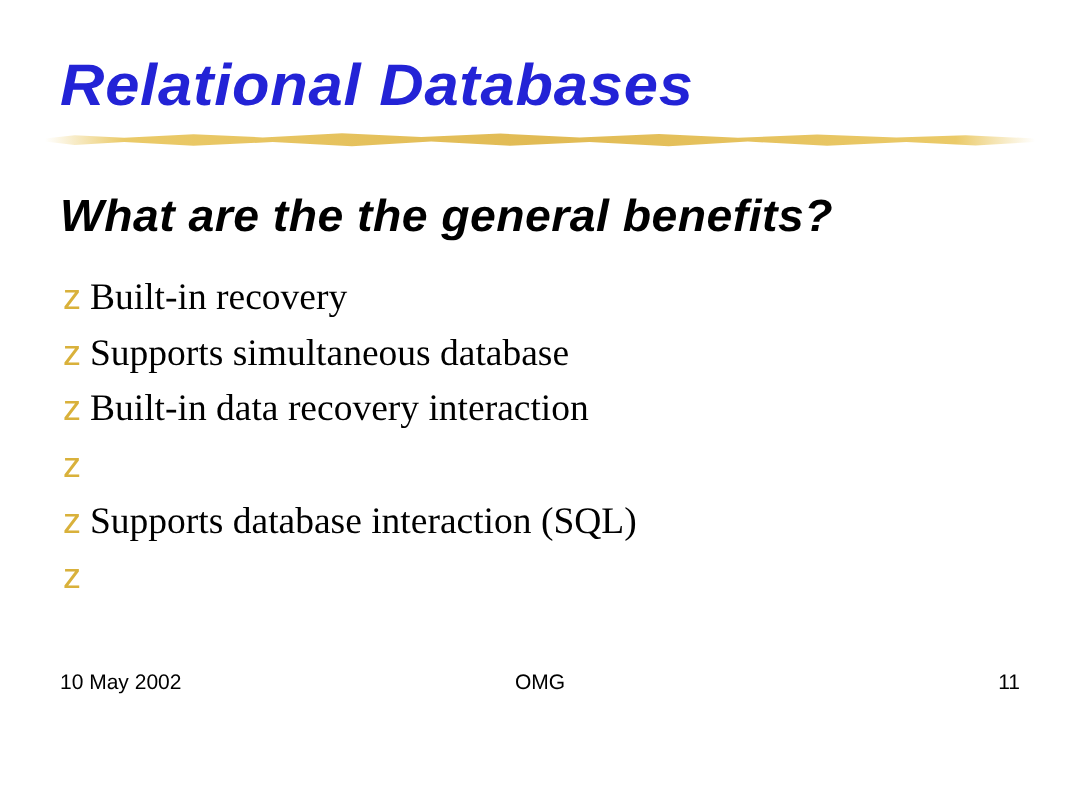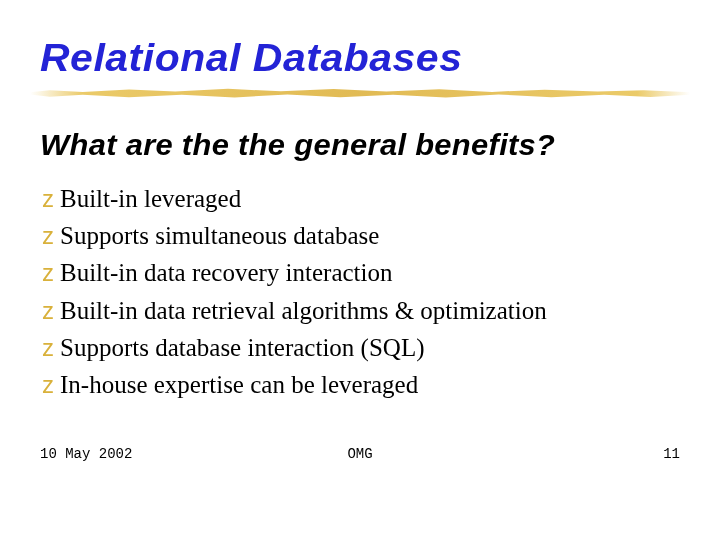--- a/index.html
+++ b/index.html
@@ -86,21 +86,21 @@
   }
   .footer {
     position: absolute;
     bottom: 30px;
     left: 40px;
     right: 40px;
     display: flex;
     justify-content: space-between;
     font-size: 14px;
     color: #000000;
-    font-family: Liberation Mono, monospace;
+    font-family: Liberation Sans, sans-serif;
   }
   .footer .left { text-align: left; }
   .footer .center {
     position: absolute;
     left: 50%;
     transform: translateX(-50%);
   }
   .footer .right { text-align: center; }
 </style>
 </head>
@@ -112,41 +112,39 @@
 
   <div class="underline-wrap">
     <div class="underline"></div>
   </div>
 
   <h2 class="subtitle">What are the the general benefits?</h2>
 
   <ul class="bullets">
     <li>
       <span class="bullet-icon">z</span>
-      <span>Built-in leveraged</span>
+      <span>Built-in recovery</span>
     </li>
     <li>
       <span class="bullet-icon">z</span>
       <span>Supports simultaneous database</span>
     </li>
     <li>
       <span class="bullet-icon">z</span>
       <span>Built-in data recovery interaction</span>
     </li>
     <li>
       <span class="bullet-icon">z</span>
-      <span>Built-in data retrieval algorithms &amp; optimization</span>
     </li>
     <li>
       <span class="bullet-icon">z</span>
       <span>Supports database interaction (SQL)</span>
     </li>
     <li>
       <span class="bullet-icon">z</span>
-      <span>In-house expertise can be leveraged</span>
     </li>
   </ul>
 
   <div class="footer">
     <span class="left">10 May 2002</span>
     <span class="center">OMG</span>
     <span class="right">11</span>
   </div>
 
 </div>

